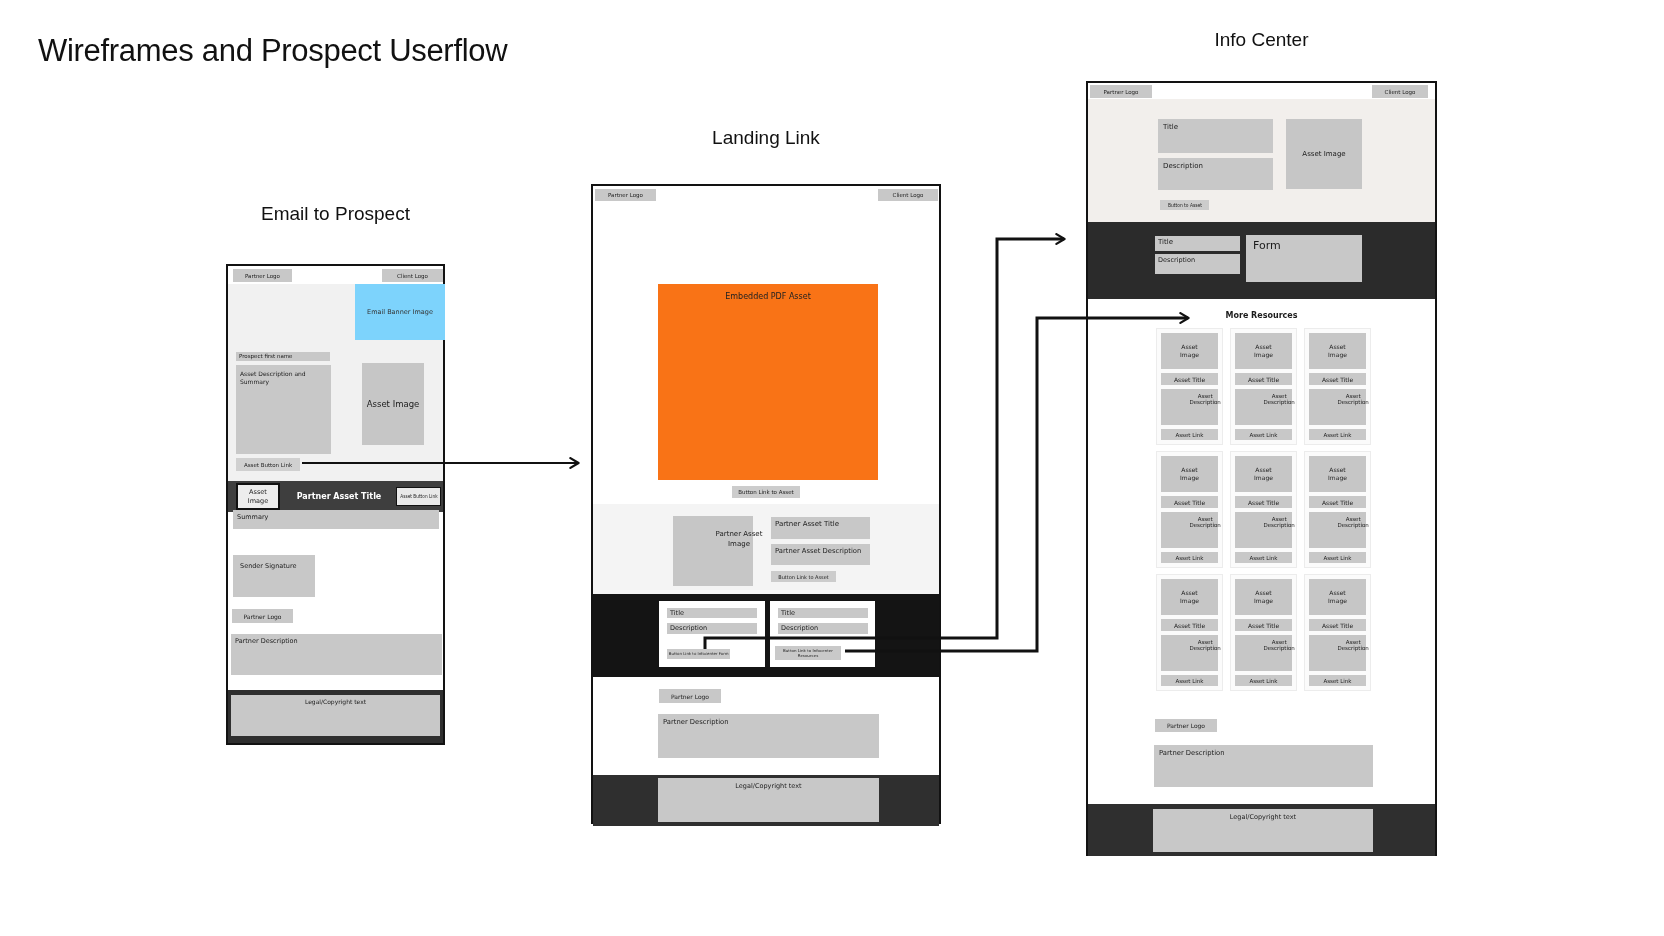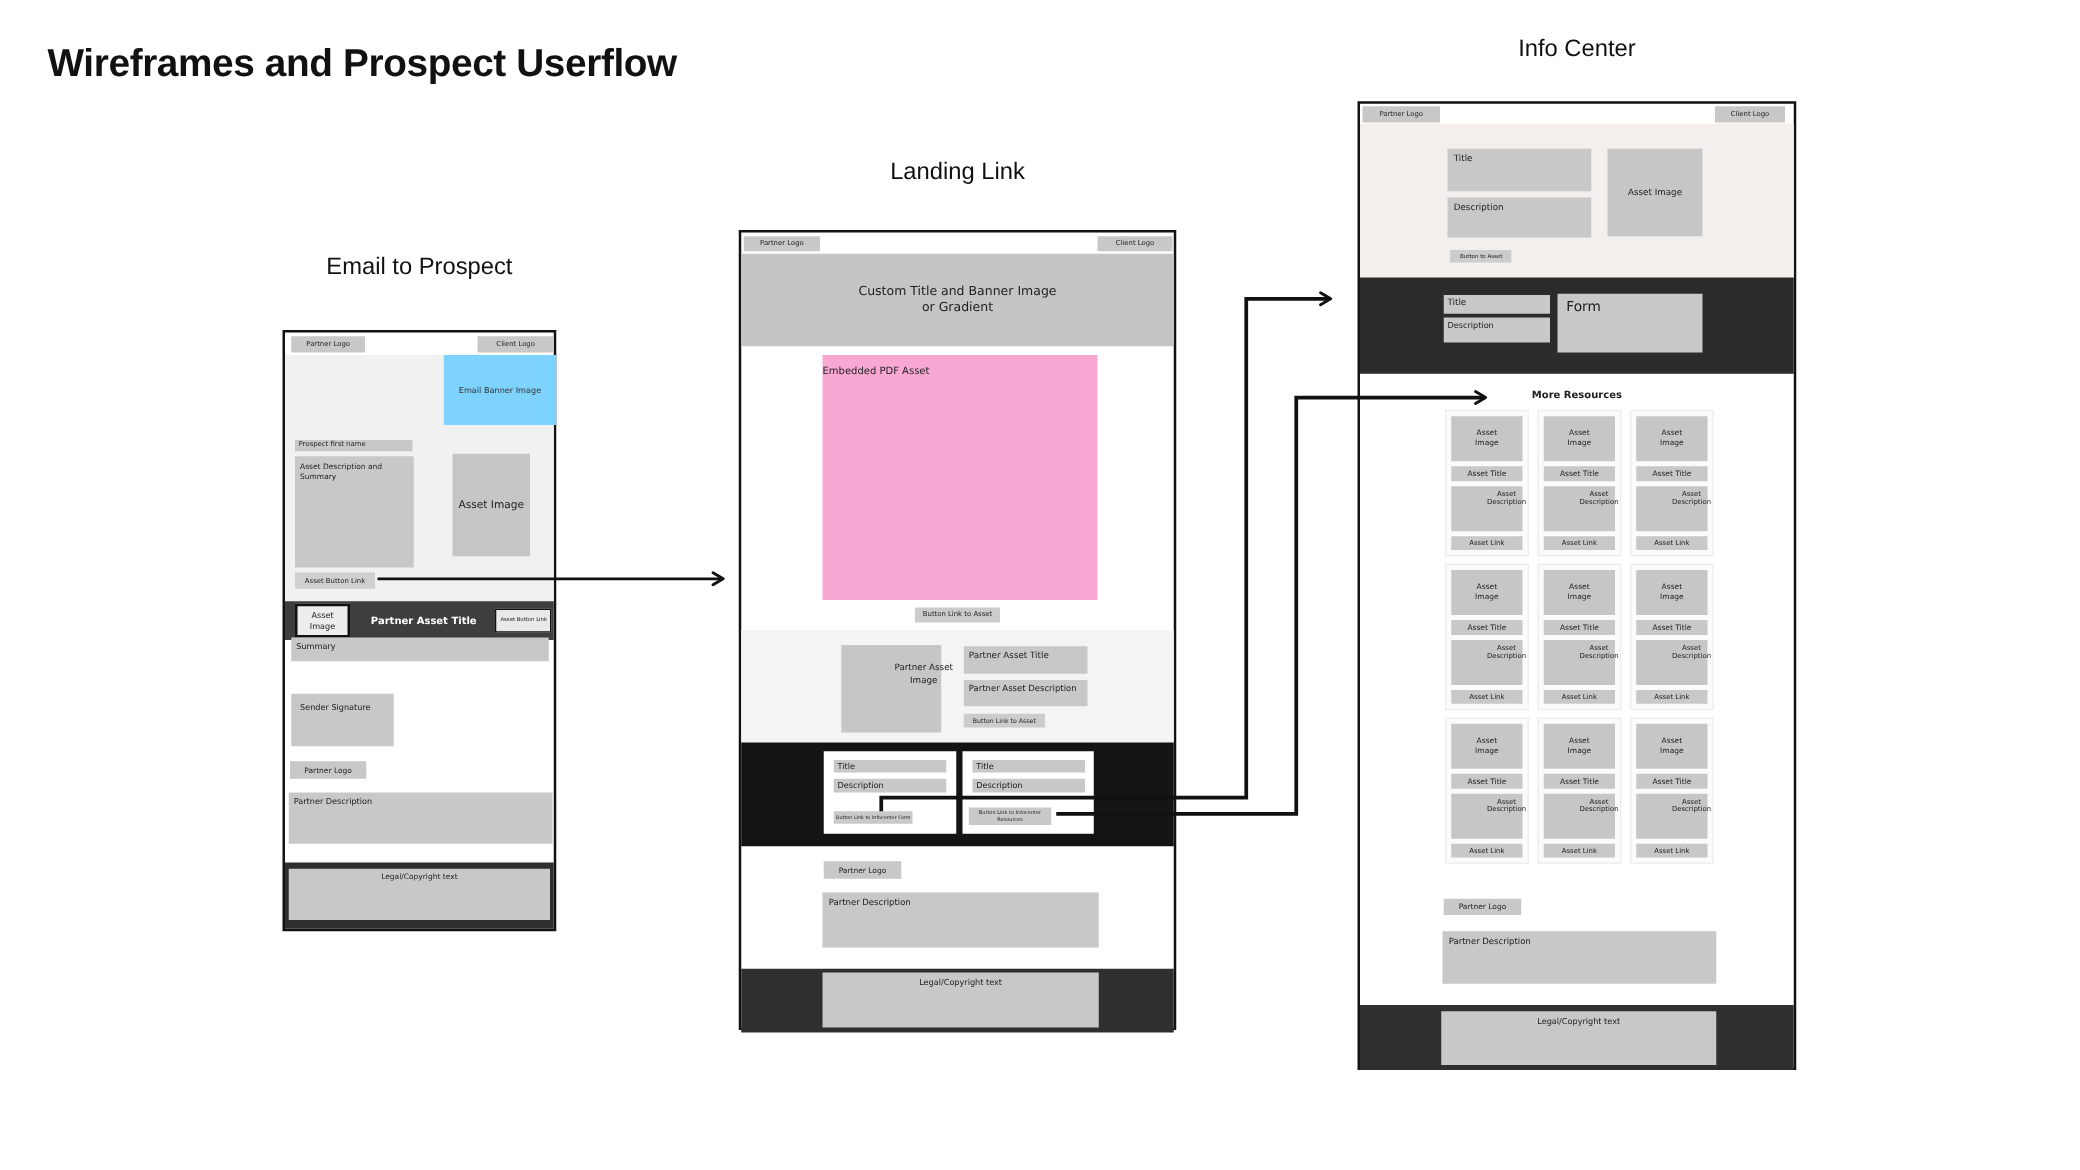--- a/index.html
+++ b/index.html
@@ -6,21 +6,21 @@
   html,body{background:#fff}
   body{width:1664px;height:936px;position:relative;overflow:hidden;
        font-family:"DejaVu Sans",sans-serif;color:#1c1c1c}
   .abs{position:absolute}
   .cc{display:flex;align-items:center;justify-content:center;text-align:center}
   .panel{position:absolute;background:#fff;border:2px solid #121212}
   .panel *{position:absolute}
   .gb{background:#c8c8c8}
 
   
-  .title-main{left:38px;top:33px;font-size:31px;font-weight:700;
+  .title-main{left:38px;top:33px;font-size:31px;font-weight:400;
               font-family:"Liberation Sans",sans-serif;letter-spacing:-.3px;color:#111}
   .sec-lbl{position:absolute;text-align:center;font-size:19px;color:#111;
            font-family:"Liberation Sans",sans-serif}
   .lbl-email{left:226px;top:203px;width:219px}
   .lbl-landing{left:591px;top:127px;width:350px}
   .lbl-info{left:1086px;top:29px;width:351px}
 
   
   .ts{display:inline-block;transform-origin:center;line-height:1.25}
   .ts-type{font-size:9px;transform:scale(.55);transform-origin:left center;white-space:nowrap}
@@ -54,22 +54,22 @@
   .e-pdesc{left:3px;top:368px;width:211px;height:41px;font-size:6.5px;padding:3px 4px}
   .e-footer{left:0;top:424px;width:100%;height:53px;background:#2f2f2f}
   .e-legal{left:3px;top:5px;width:209px;height:41px;font-size:6px;text-align:center;padding-top:3px}
 
   
   .p-landing{left:591px;top:184px;width:350px;height:640px}
   .l-plogo{left:2px;top:3px;width:61px;height:12px;font-size:5.5px}
   .l-clogo{left:285px;top:3px;width:60px;height:12px;font-size:5.5px}
   .l-banner{left:0;top:17px;width:100%;height:74px;background:#c5c5c5;font-size:10px;color:#222}
   .l-banner span{width:165px;line-height:1.35}
-  .l-pdf{left:65px;top:98px;width:220px;height:196px;background:#f9a8d4;font-size:8px;
-         padding-top:8px;color:#222}
+  .l-pdf{left:65px;top:98px;width:220px;height:196px;background:#f97316;font-size:8px;
+         text-align:center;padding-top:8px;color:#222}
   .l-pdfbtn{left:139px;top:300px;width:68px;height:12px;background:#ccc;font-size:5.5px}
   .l-light{left:0;top:318px;width:100%;height:90px;background:#f4f4f4}
   .l-paimg{left:80px;top:12px;width:80px;height:70px;background:#c6c6c6;font-size:7px;
            text-align:center;padding-top:14px}
   .l-paimg span{display:inline-block;width:52px;line-height:1.4}
   .l-patitle{left:178px;top:13px;width:99px;height:22px;font-size:7px;padding:3px 4px}
   .l-padesc{left:178px;top:40px;width:99px;height:21px;font-size:6.8px;padding:3px 4px}
   .l-pabtn{left:178px;top:67px;width:65px;height:11px;background:#ccc;font-size:5px}
   .l-dark{left:0;top:408px;width:100%;height:83px;background:#141414}
   .l-card{background:#fff}
@@ -153,23 +153,20 @@
   <div class="e-pdesc gb">Partner Description</div>
   <div class="e-footer">
     <div class="e-legal gb">Legal/Copyright text</div>
   </div>
 </div>
 
 <div class="panel p-landing">
   <div class="l-plogo gb cc">Partner Logo</div>
   <div class="l-clogo gb cc">Client Logo</div>
 
-  <div class="l-banner cc">
-      <span>Custom Title and Banner Image or Gradient</span>
-    </div>
   <div class="l-pdf">Embedded PDF Asset</div>
   <div class="l-pdfbtn cc">Button Link to Asset</div>
 
   <div class="l-light">
     <div class="l-paimg gb">
         <span>Partner Asset Image</span>
       </div>
     <div class="l-patitle gb">Partner Asset Title</div>
     <div class="l-padesc gb">Partner Asset Description</div>
     <div class="l-pabtn cc">Button Link to Asset</div>

